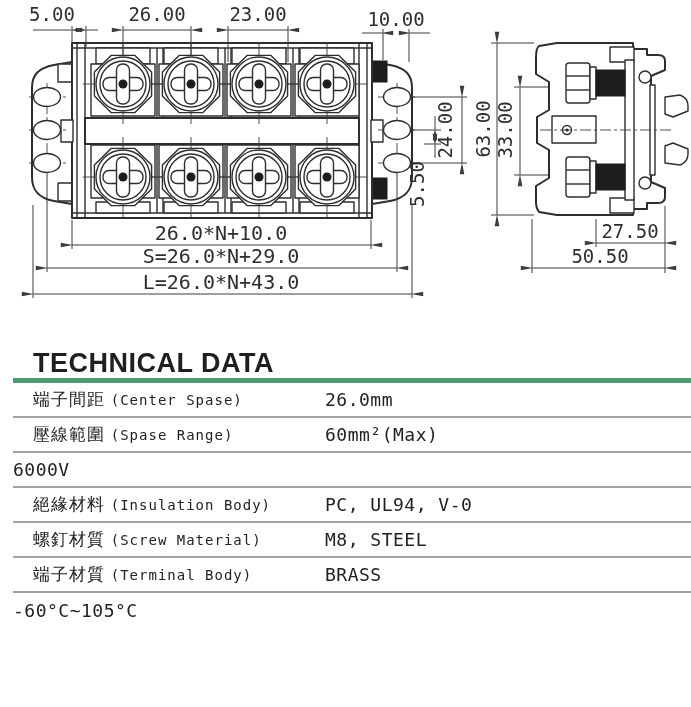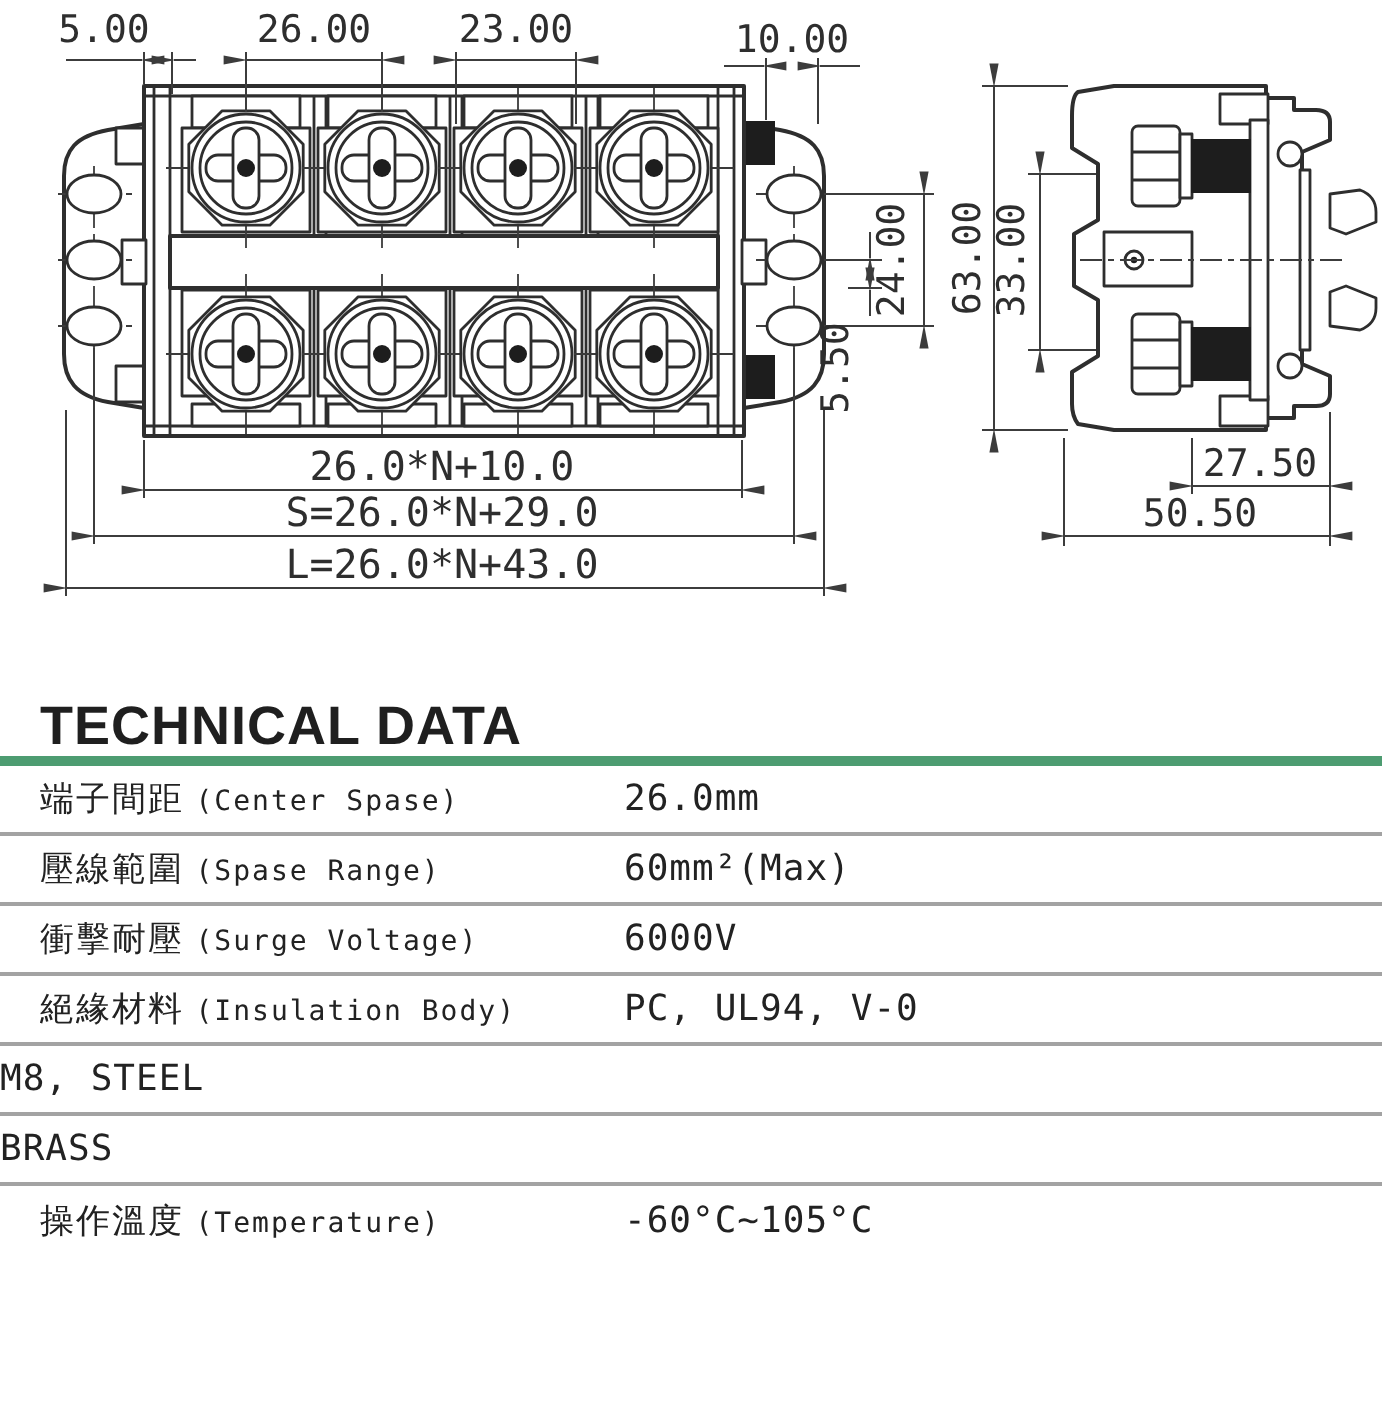--- a/index.html
+++ b/index.html
@@ -11,21 +11,21 @@
   .ol2{fill:#ffffff;stroke:#2e2e2e;stroke-width:1.4;stroke-linejoin:round;}
   .ln{stroke:#2e2e2e;stroke-width:1.4;fill:none;}
   .thin{stroke:#3a3a3a;stroke-width:0.9;fill:none;}
   .blk{fill:#1d1d1d;stroke:#1d1d1d;}
   .dim{stroke:#3c3c3c;stroke-width:1;fill:none;}
   .cl{stroke:#3c3c3c;stroke-width:0.9;fill:none;stroke-dasharray:11 3 3 3;}
   .dtx{font-family:"DejaVu Sans Mono",monospace;font-size:19px;fill:#2e2e2e;}
   .ftx{font-family:"DejaVu Sans Mono",monospace;font-size:20px;fill:#2e2e2e;}
 
   
-  .tech{position:absolute;left:0;top:349px;width:652px;}
+  .tech{position:absolute;left:13px;top:349px;width:652px;}
   .tech-heading{font-family:"Liberation Sans",sans-serif;font-weight:bold;font-size:27px;
     letter-spacing:0.5px;color:#1f1f1f;margin:0 0 0 20px;line-height:28px;}
   .green-bar{height:5px;width:691px;margin-top:1px;background:#4d9c71;}
   .tech-table{width:691px;}
   .trow{display:flex;align-items:center;height:35px;border-bottom:2px solid #a3a3a3;box-sizing:border-box;}
   .trow:last-child{border-bottom:none;}
   .tlabel{width:292px;padding-left:20px;white-space:nowrap;color:#222;}
   .tlabel .zh{font-size:17px;letter-spacing:1px;}
   .tlabel .en{font-family:"DejaVu Sans Mono",monospace;font-size:14px;letter-spacing:1px;}
   .tvalue{font-family:"DejaVu Sans Mono",monospace;font-size:18px;letter-spacing:0.5px;color:#222;white-space:nowrap;}
@@ -238,44 +238,44 @@
     <div class="tlabel">
       <span class="zh">壓線範圍 </span>
       <span class="en">(Spase Range)</span>
     </div>
     <div class="tvalue">60mm²(Max)</div>
   </div>
 
 
 
   <div class="trow">
-    <div class="tlabel">
-      <span class="zh">衝擊耐壓 </span>
-      <span class="en">(Surge Voltage)</span>
-    </div>
     <div class="tvalue">6000V</div>
   </div>
 
   <div class="trow">
     <div class="tlabel">
       <span class="zh">絕緣材料 </span>
       <span class="en">(Insulation Body)</span>
     </div>
     <div class="tvalue">PC, UL94, V-0</div>
   </div>
 
   <div class="trow">
+    <div class="tlabel">
+      <span class="zh">螺釘材質 </span>
+      <span class="en">(Screw Material)</span>
+    </div>
     <div class="tvalue">M8, STEEL</div>
   </div>
 
   <div class="trow">
+    <div class="tlabel">
+      <span class="zh">端子材質 </span>
+      <span class="en">(Terminal Body)</span>
+    </div>
     <div class="tvalue">BRASS</div>
   </div>
 
   <div class="trow">
-    <div class="tlabel">
-      <span class="zh">操作溫度 </span>
-      <span class="en">(Temperature)</span>
-    </div>
     <div class="tvalue">-60°C~105°C</div>
   </div>
 </div>
 </div>
 
 </body></html>

